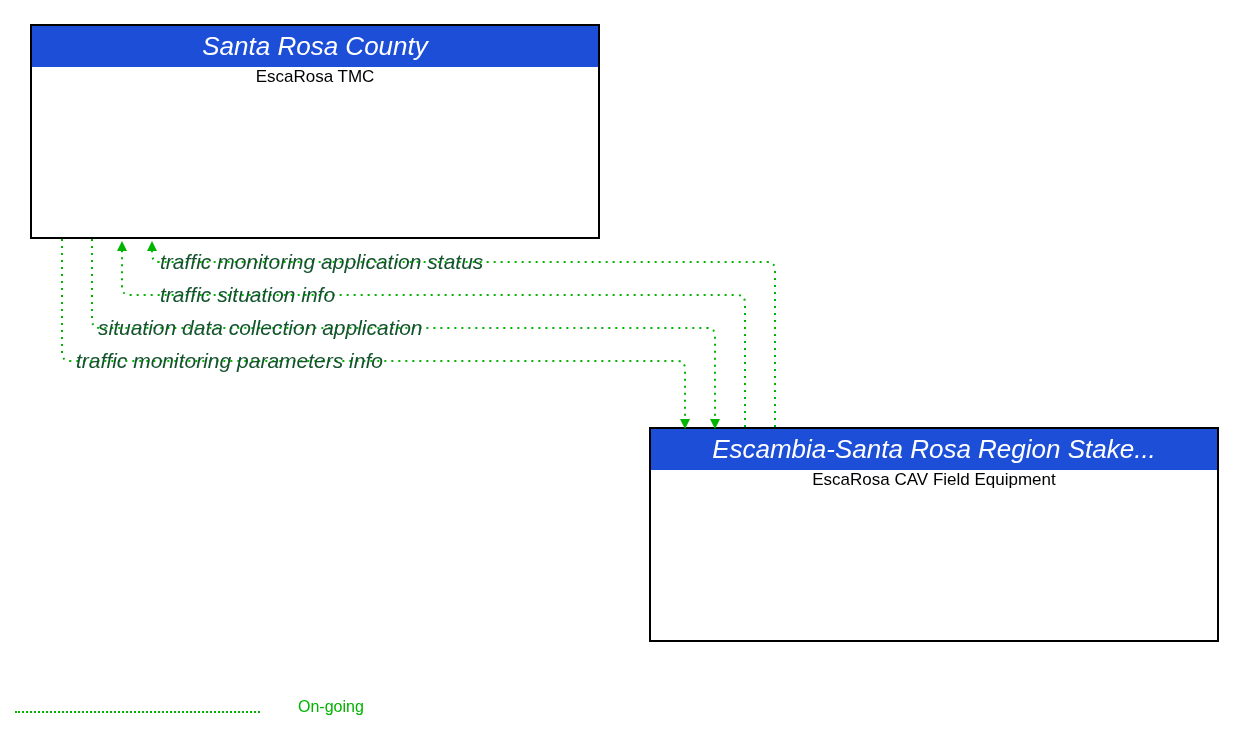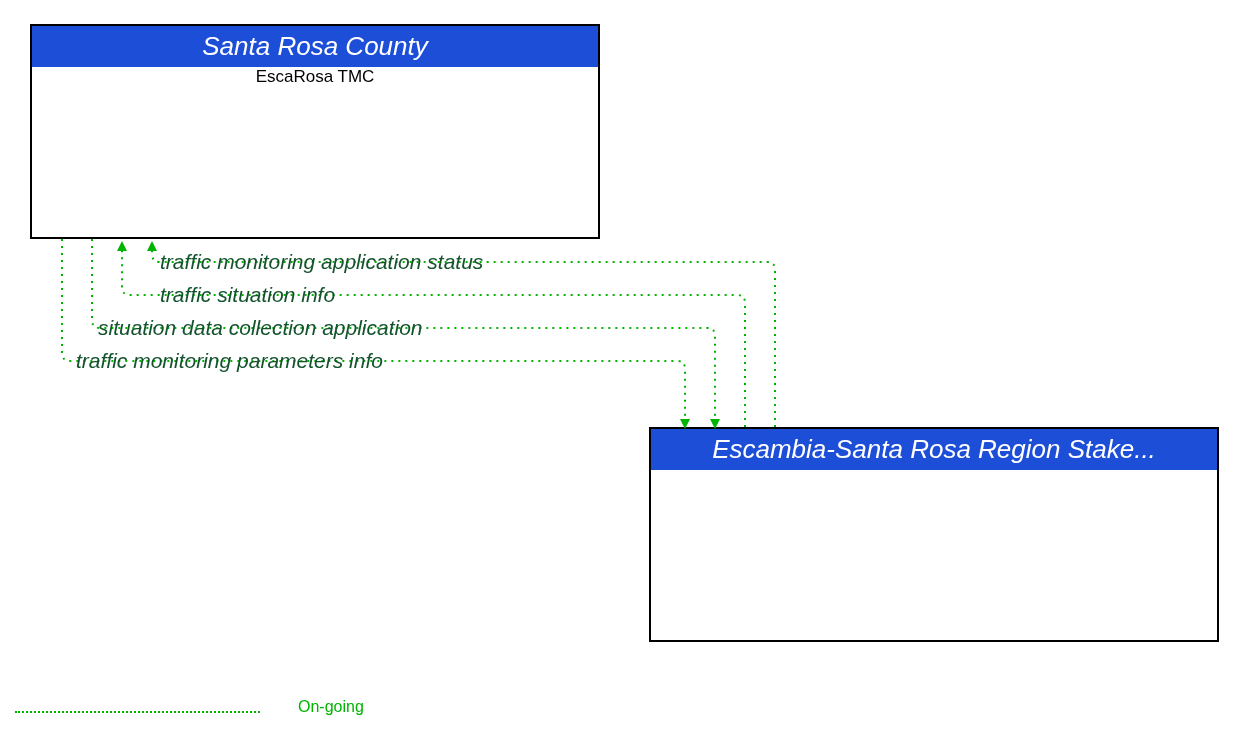--- a/index.html
+++ b/index.html
@@ -61,20 +61,21 @@
 </head>
 <body>
 
 <div class="node" style="left:30px; top:24px; width:570px; height:215px;">
   <div class="header">Santa Rosa County</div>
   <div class="body-title">EscaRosa TMC</div>
 </div>
 
 <div class="node" style="left:633px; top:427px; width:570px; height:215px;margin-left:16px;">
   <div class="header">Escambia-Santa Rosa Region Stake...</div>
+  <div class="body-title">EscaRosa CAV Field Equipment</div>
 </div>
 
 <svg class="flows">
   <defs>
     <marker id="arrow" markerWidth="10" markerHeight="10" refX="8" refY="5" orient="auto" markerUnits="userSpaceOnUse">
       <path d="M0,0 L10,5 L0,10 Z" fill="#00b400"></path>
     </marker>
   </defs>
 
   <path d="M 775 427 L 775 270 Q 775 262 767 262 L 160 262 Q 152 262 152 254 L 152 243" fill="none" stroke="#00b400" stroke-width="2" stroke-dasharray="2,5" marker-end="url(#arrow)"></path>

